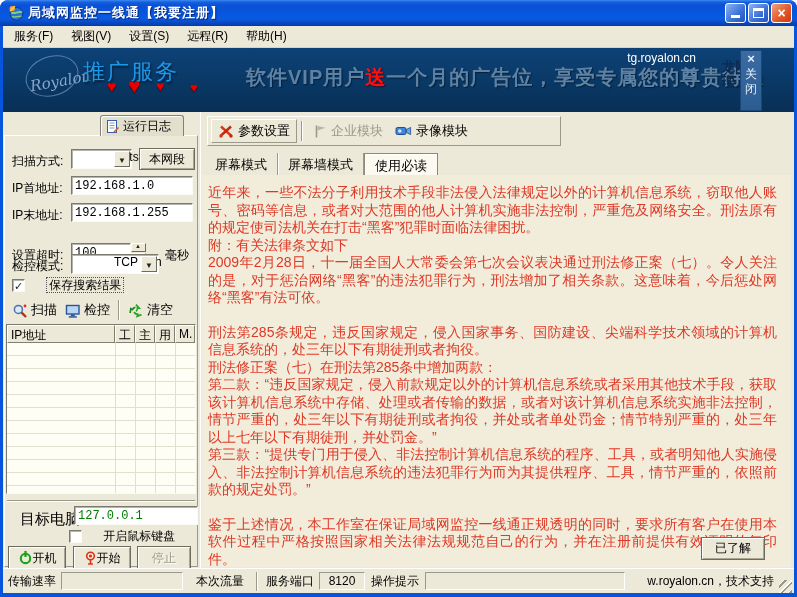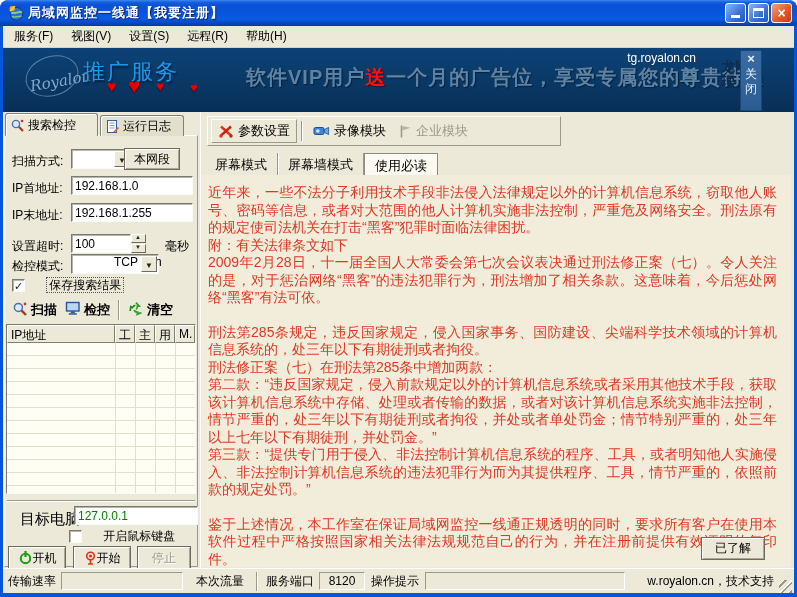--- a/index.html
+++ b/index.html
@@ -51,38 +51,38 @@
   
   .left-panel{position:absolute;left:0;top:0;width:197px;height:456px;}
   .lpage{position:absolute;left:1px;top:23px;width:194px;height:432px;background:#ece9d8;border:1px solid;border-color:#fff #9a9a8a #9a9a8a #fff;}
   .ltab{position:absolute;display:flex;align-items:center;gap:3px;padding:0 4px;font-size:12px;background:#ece9d8;
     border:1px solid #808080;border-bottom:none;border-radius:3px 3px 0 0;box-shadow:inset 1px 1px 0 #fff;cursor:pointer;}
   .ltab.active{left:2px;top:1px;width:93px;height:23px;z-index:2;}
   .ltab.idle{left:97px;top:3px;width:84px;height:21px;background:#e2dfcd;}
   .lrow{position:absolute;left:9px;font-size:12px;height:21px;white-space:nowrap;}
   .flabel{display:inline-block;width:58px;padding-top:4px;}
   .sunken{background:#fff;border:1px solid;border-color:#7a7a6d #fbfbf4 #fbfbf4 #7a7a6d;box-shadow:inset 1px 1px 0 rgba(90,90,80,.45);padding-left:39px;}
-  .tin{position:absolute;left:59px;width:122px;height:19px;font-size:12px;padding:2px 3px;font-family:Liberation Sans, sans-serif;}
+  .tin{position:absolute;left:59px;width:122px;height:19px;font-size:12px;padding:2px 3px;font-family:Liberation Mono, monospace;}
   .combo{position:absolute;left:59px;height:20px;}
   .combo .cval{font-size:12px;padding:3px 3px 0 3px;}
   .dbtn{position:absolute;right:1px;top:1px;bottom:1px;width:16px;background:#ece9d8;border:1px solid;border-color:#fff #6b6b5f #6b6b5f #fff;cursor:pointer;}
   .dbtn::before{content:"▼";position:absolute;left:3px;top:4px;font-size:8px;color:#222;}
   .spin{position:absolute;left:119px;top:0;width:15px;height:19px;display:flex;flex-direction:column;gap:1px;}
   .sbtn{flex:1;background:#ece9d8;border:1px solid;border-color:#fff #6b6b5f #6b6b5f #fff;position:relative;cursor:pointer;}
   .sbtn.up::before,.sbtn.dn::before{position:absolute;left:3px;top:-1px;font-size:6px;color:#222;}
   .sbtn.up::before{content:"▲";}
   .sbtn.dn::before{content:"▼";}
   .b3{background:#ece9d8;border:1px solid #6b6b5f;box-shadow:inset 1px 1px 0 #fff,inset -1px -1px 0 #a9a696;font-size:12px;font-family:"Liberation Sans",sans-serif;cursor:pointer;}
   .b3:disabled,.b3.disabled{color:#9a9a8a;text-shadow:1px 1px 0 #fff;}
   .cbox{display:inline-block;width:13px;height:13px;background:#fff;border:1px solid;border-color:#7a7a6d #fbfbf4 #fbfbf4 #7a7a6d;box-shadow:inset 1px 1px 0 rgba(90,90,80,.45);
     text-align:center;line-height:12px;font-size:11px;color:#222;vertical-align:middle;cursor:pointer;}
   .cblabel{font-size:12px;vertical-align:middle;margin-left:18px;}
   .focusdot{border:1px dotted #555;padding:0 2px;}
   .actions{position:absolute;left:5px;top:186px;height:24px;display:flex;align-items:center;}
-  .flatbtn{display:inline-flex;align-items:flex-start;gap:3px;font-size:13px;padding:2px 4px;cursor:pointer;font-weight:bold;}
+  .flatbtn{display:inline-flex;align-items:flex-end;gap:3px;font-size:13px;padding:2px 4px;cursor:pointer;}
   .vsep{width:0;height:20px;border-left:1px solid #9a9a8a;border-right:1px solid #fff;margin:0 4px;}
   .ltable{position:absolute;left:3px;top:212px;width:190px;height:170px;background:#fffef4;border:1px solid;border-color:#7a7a6d #fbfbf4 #fbfbf4 #7a7a6d;overflow:hidden;}
   .thead{display:flex;height:18px;}
   .th{background:#ece9d8;border:1px solid;border-color:#fff #808070 #808070 #fff;font-size:12px;padding:1px 3px;overflow:hidden;white-space:nowrap;cursor:pointer;}
   .th0{width:108px;}.th1{width:20px;text-align:center;}.th2{width:20px;text-align:center;}.th3{width:20px;text-align:center;}.th4{flex:1;}
   .tbody{position:absolute;left:0;top:18px;right:0;bottom:0;
     background:repeating-linear-gradient(180deg,transparent 0 12px,#e3dfcf 12px 13px);}
   .vline{position:absolute;top:0;bottom:0;width:1px;background:#e3dfcf;}
   .etch{position:absolute;left:4px;width:188px;height:2px;border-top:1px solid #9a9a8a;border-bottom:1px solid #fff;}
   .target-val{color:#007e00;}
@@ -167,60 +167,50 @@
       <span class="c">关</span>
       <span class="c">闭</span>
     </div>
   </div>
 
   <div class="main">
 
     <div class="left-panel">
       <div class="lpage"></div>
 
-      <div class="ltab active">
-        <span class="icon">
-          <svg width="15" height="15" viewBox="0 0 15 15">
-              <circle cx="6" cy="6" r="3.6" fill="#dce9f8" stroke="#4a6fb5" stroke-width="1.4"></circle>
-              <line x1="8.8" y1="8.8" x2="13" y2="13" stroke="#a33c1e" stroke-width="2.2"></line>
-              <circle cx="12" cy="3" r="1.3" fill="#e03020"></circle>
-            </svg>
-        </span>
-        <span>搜索检控</span>
-      </div>
       <div class="ltab idle">
         <span class="icon">
           <svg width="15" height="15" viewBox="0 0 15 15">
               <rect x="2.5" y="1.5" width="9" height="12" fill="#fff" stroke="#3a5fa5"></rect>
               <line x1="4.5" y1="4" x2="9.5" y2="4" stroke="#7a9ad0"></line>
               <line x1="4.5" y1="6.5" x2="9.5" y2="6.5" stroke="#7a9ad0"></line>
               <line x1="4.5" y1="9" x2="9.5" y2="9" stroke="#7a9ad0"></line>
               <line x1="9" y1="13" x2="13.5" y2="8.5" stroke="#d06020" stroke-width="1.6"></line>
             </svg>
         </span>
         <span>运行日志</span>
       </div>
 
       <div class="lrow" style="top:37px;">
         <span class="flabel">扫描方式:</span>
         <span class="combo sunken" style="width:61px;">
           <span class="cval">Nbtst:</span>
           <span class="dbtn"></span>
         </span>
-        <button class="b3" style="position:absolute;left:112px;top:-1px;width:56px;height:22px;">本网段</button>
+        <button class="b3" style="position:absolute;left:127px;top:-1px;width:56px;height:22px;">本网段</button>
       </div>
       <div class="lrow" style="top:64px;">
         <span class="flabel">IP首地址:</span>
         <span class="tin sunken">192.168.1.0</span>
       </div>
       <div class="lrow" style="top:91px;">
         <span class="flabel">IP末地址:</span>
         <span class="tin sunken">192.168.1.255</span>
       </div>
-      <div class="lrow" style="top:122px;">
+      <div class="lrow" style="top:131px;">
         <span class="flabel">设置超时:</span>
         <span class="tin sunken" style="width:60px;">100</span>
         <span class="spin">
           <span class="sbtn up"></span>
           <span class="sbtn dn"></span>
         </span>
         <span style="position:absolute;left:153px;top:4px;">毫秒</span>
       </div>
       <div class="lrow" style="top:142px;">
         <span class="flabel">检控模式:</span>
@@ -324,38 +314,38 @@
             <svg width="16" height="15" viewBox="0 0 16 15">
                 <line x1="3" y1="2.5" x2="13" y2="11.5" stroke="#e03418" stroke-width="2.4"></line>
                 <line x1="13" y1="2.5" x2="3" y2="11.5" stroke="#c02810" stroke-width="2.4"></line>
                 <circle cx="3" cy="12" r="1.7" fill="#e03418"></circle>
                 <circle cx="13" cy="12" r="1.7" fill="#c02810"></circle>
               </svg>
           </span>
           <span>参数设置</span>
         </span>
         <span class="vsep"></span>
+        <span class="tbtn gray">
+          <span class="icon">
+            <svg width="14" height="15" viewBox="0 0 14 15">
+                <line x1="3.5" y1="1.5" x2="3.5" y2="13.5" stroke="#9a9a8a" stroke-width="1.6"></line>
+                <path d="M4.5 2 L12.5 3.8 L4.5 6.4 Z" fill="#b8b5a5"></path>
+              </svg>
+          </span>
+          <span>企业模块</span>
+        </span>
         <span class="tbtn">
           <span class="icon">
             <svg width="17" height="14" viewBox="0 0 17 14">
                 <rect x="1" y="3.5" width="10" height="7" rx="1.5" fill="#3f86d8" stroke="#1d4e90"></rect>
                 <circle cx="4.8" cy="7" r="1.8" fill="#cfe2f8"></circle>
                 <path d="M11.5 5.5 L15.6 3.4 V10.6 L11.5 8.5 Z" fill="#6aa6e8" stroke="#1d4e90" stroke-width="0.8"></path>
               </svg>
           </span>
           <span>录像模块</span>
-        </span>
-        <span class="tbtn gray">
-          <span class="icon">
-            <svg width="14" height="15" viewBox="0 0 14 15">
-                <line x1="3.5" y1="1.5" x2="3.5" y2="13.5" stroke="#9a9a8a" stroke-width="1.6"></line>
-                <path d="M4.5 2 L12.5 3.8 L4.5 6.4 Z" fill="#b8b5a5"></path>
-              </svg>
-          </span>
-          <span>企业模块</span>
         </span>
       </div>
 
       <div class="rtabs">
         <span class="rtab idle">屏幕模式</span>
         <span class="rtab idle">屏幕墙模式</span>
         <span class="rtab active">使用必读</span>
       </div>
 
       <div class="rcontent">

